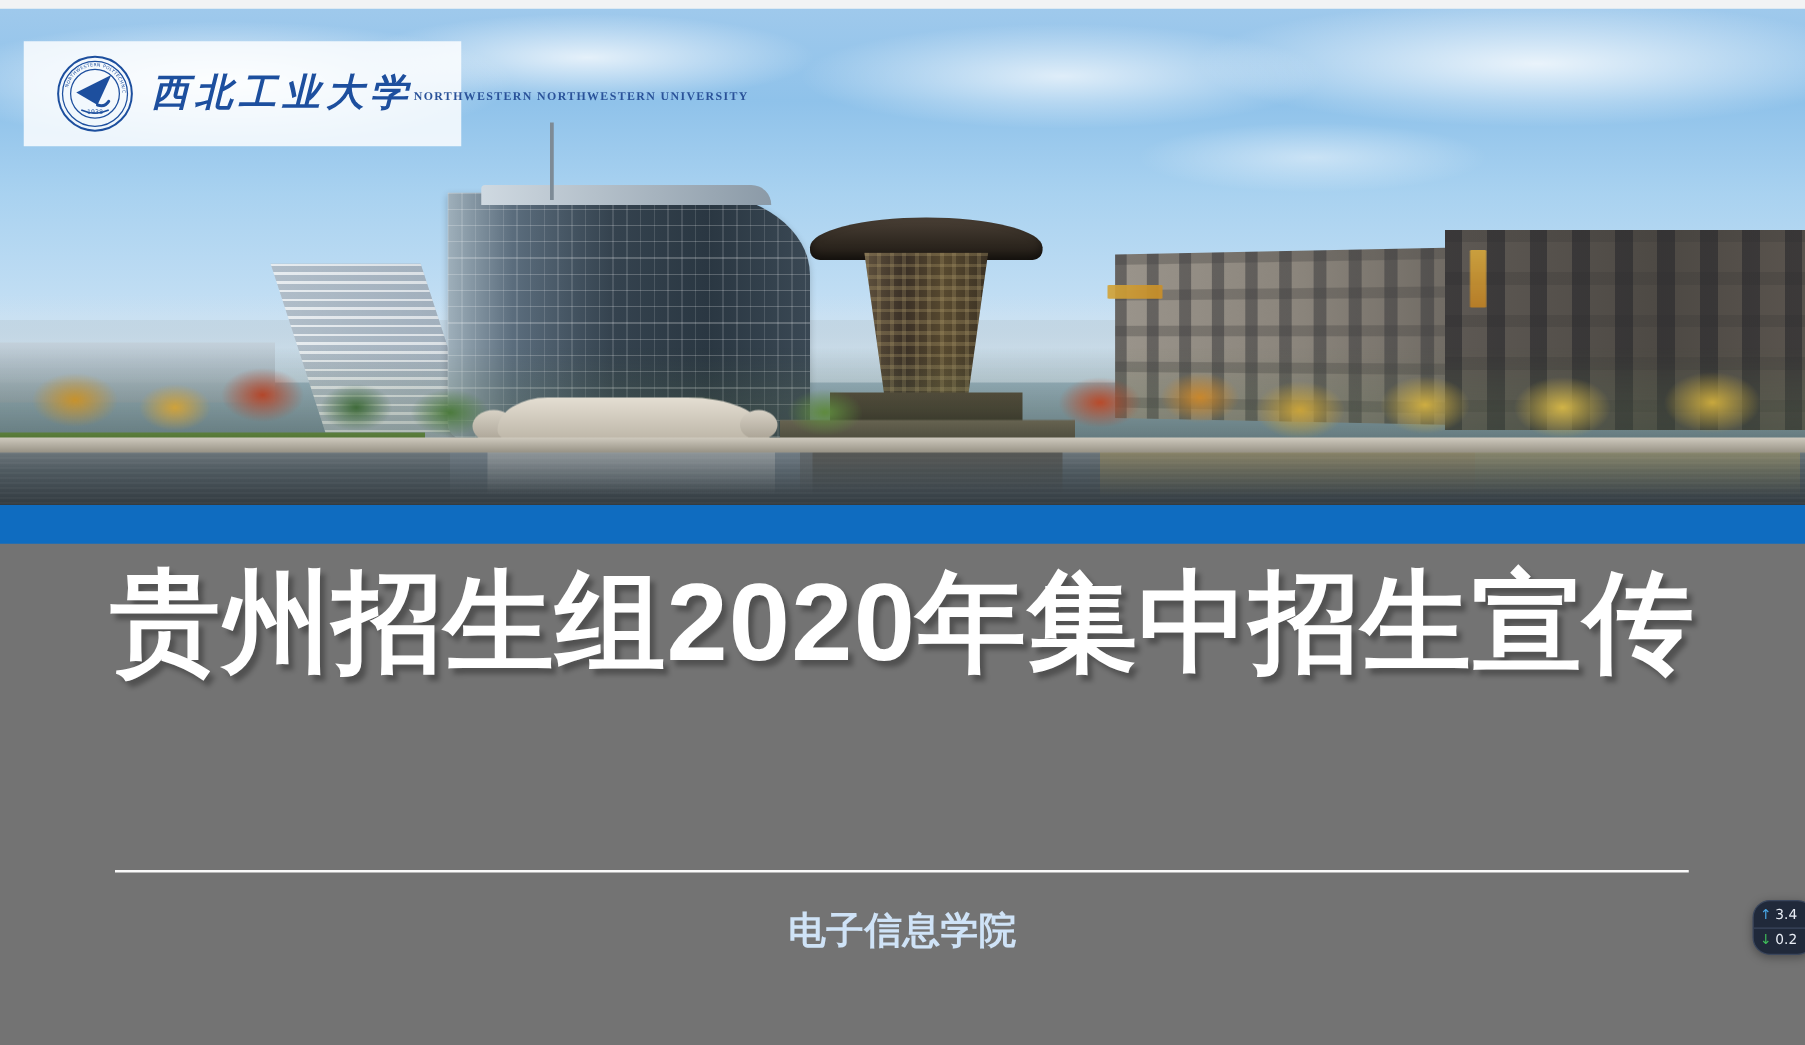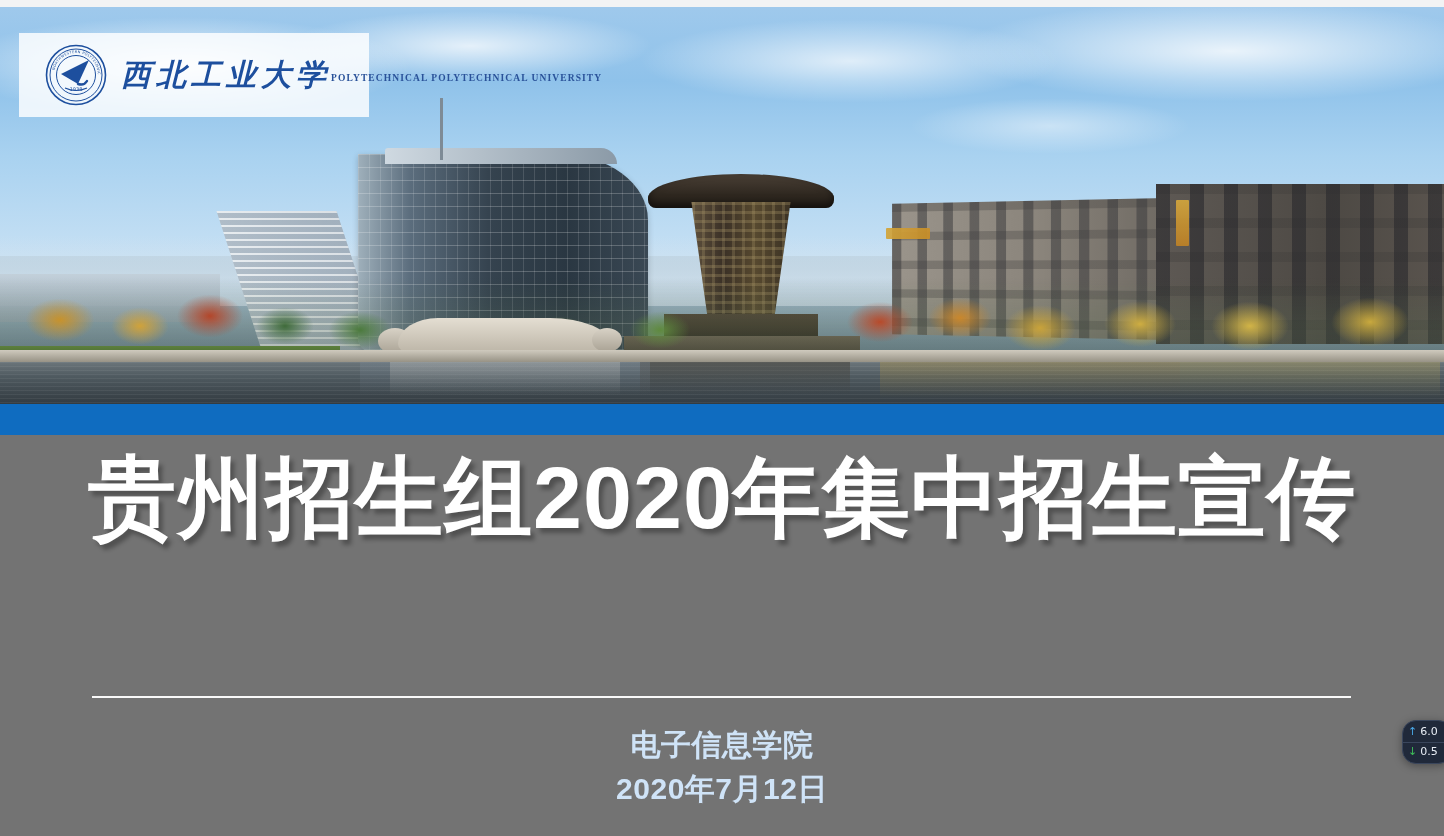--- a/index.html
+++ b/index.html
@@ -438,43 +438,42 @@
         <path d="M20 44 q11 5 22 0" fill="none" stroke="#1d4f9e" stroke-width="1.2"></path>
         <text x="31" y="47" font-family="DejaVu Sans, sans-serif" font-size="5" fill="#1d4f9e" text-anchor="middle">1938</text>
         <path id="arcTop" d="M9 31 a22 22 0 0 1 44 0" fill="none"></path>
         <text font-family="DejaVu Sans, sans-serif" font-size="3.6" fill="#1d4f9e" letter-spacing="0.3">
           <textPath href="#arcTop" startOffset="7%">NORTHWESTERN POLYTECHNICAL UNIV</textPath>
         </text>
       </svg>
     </div>
     <div class="logo-text">
       <div class="logo-cn">西北工业大学</div>
-      <div class="logo-en">POLYTECHNICAL POLYTECHNICAL UNIVERSITY</div>
+      <div class="logo-en">NORTHWESTERN NORTHWESTERN UNIVERSITY</div>
     </div>
   </div>
 
   <div class="content">
 
     <div class="title-block">
       <div class="title-line">贵州招生组2020年集中招生宣传</div>
     </div>
 
     <div class="divider"></div>
 
     <div class="subtitle-block">
       <div class="subtitle-line">电子信息学院</div>
-      <div class="subtitle-line">2020年7月12日</div>
     </div>
 
   </div>
 
   <div class="netmon">
     <div class="netmon-row">
       <span class="arrow-up">↑</span>
-      <span>6.0</span>
+      <span>3.4</span>
     </div>
     <div class="netmon-row">
       <span class="arrow-dn">↓</span>
-      <span>0.5</span>
+      <span>0.2</span>
     </div>
   </div>
 
 </div>
 
 </body></html>

